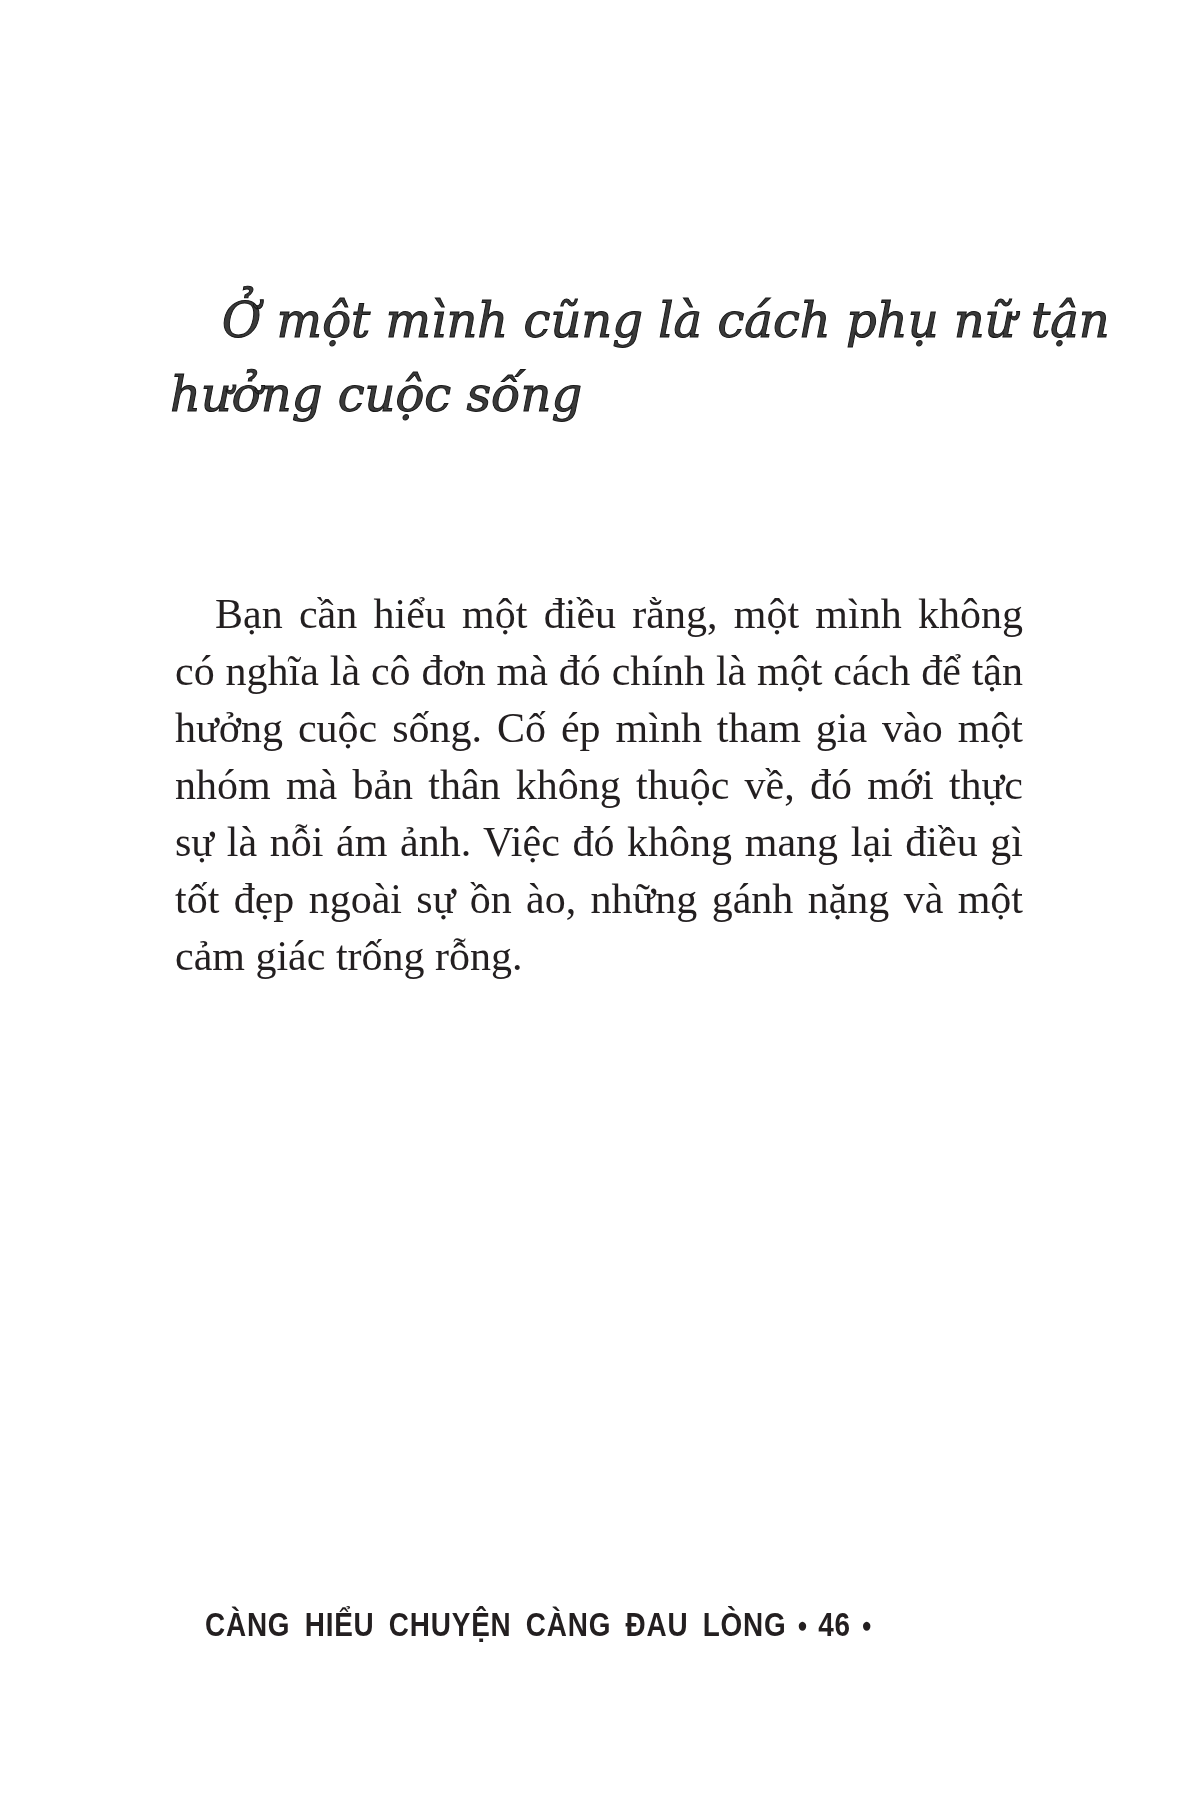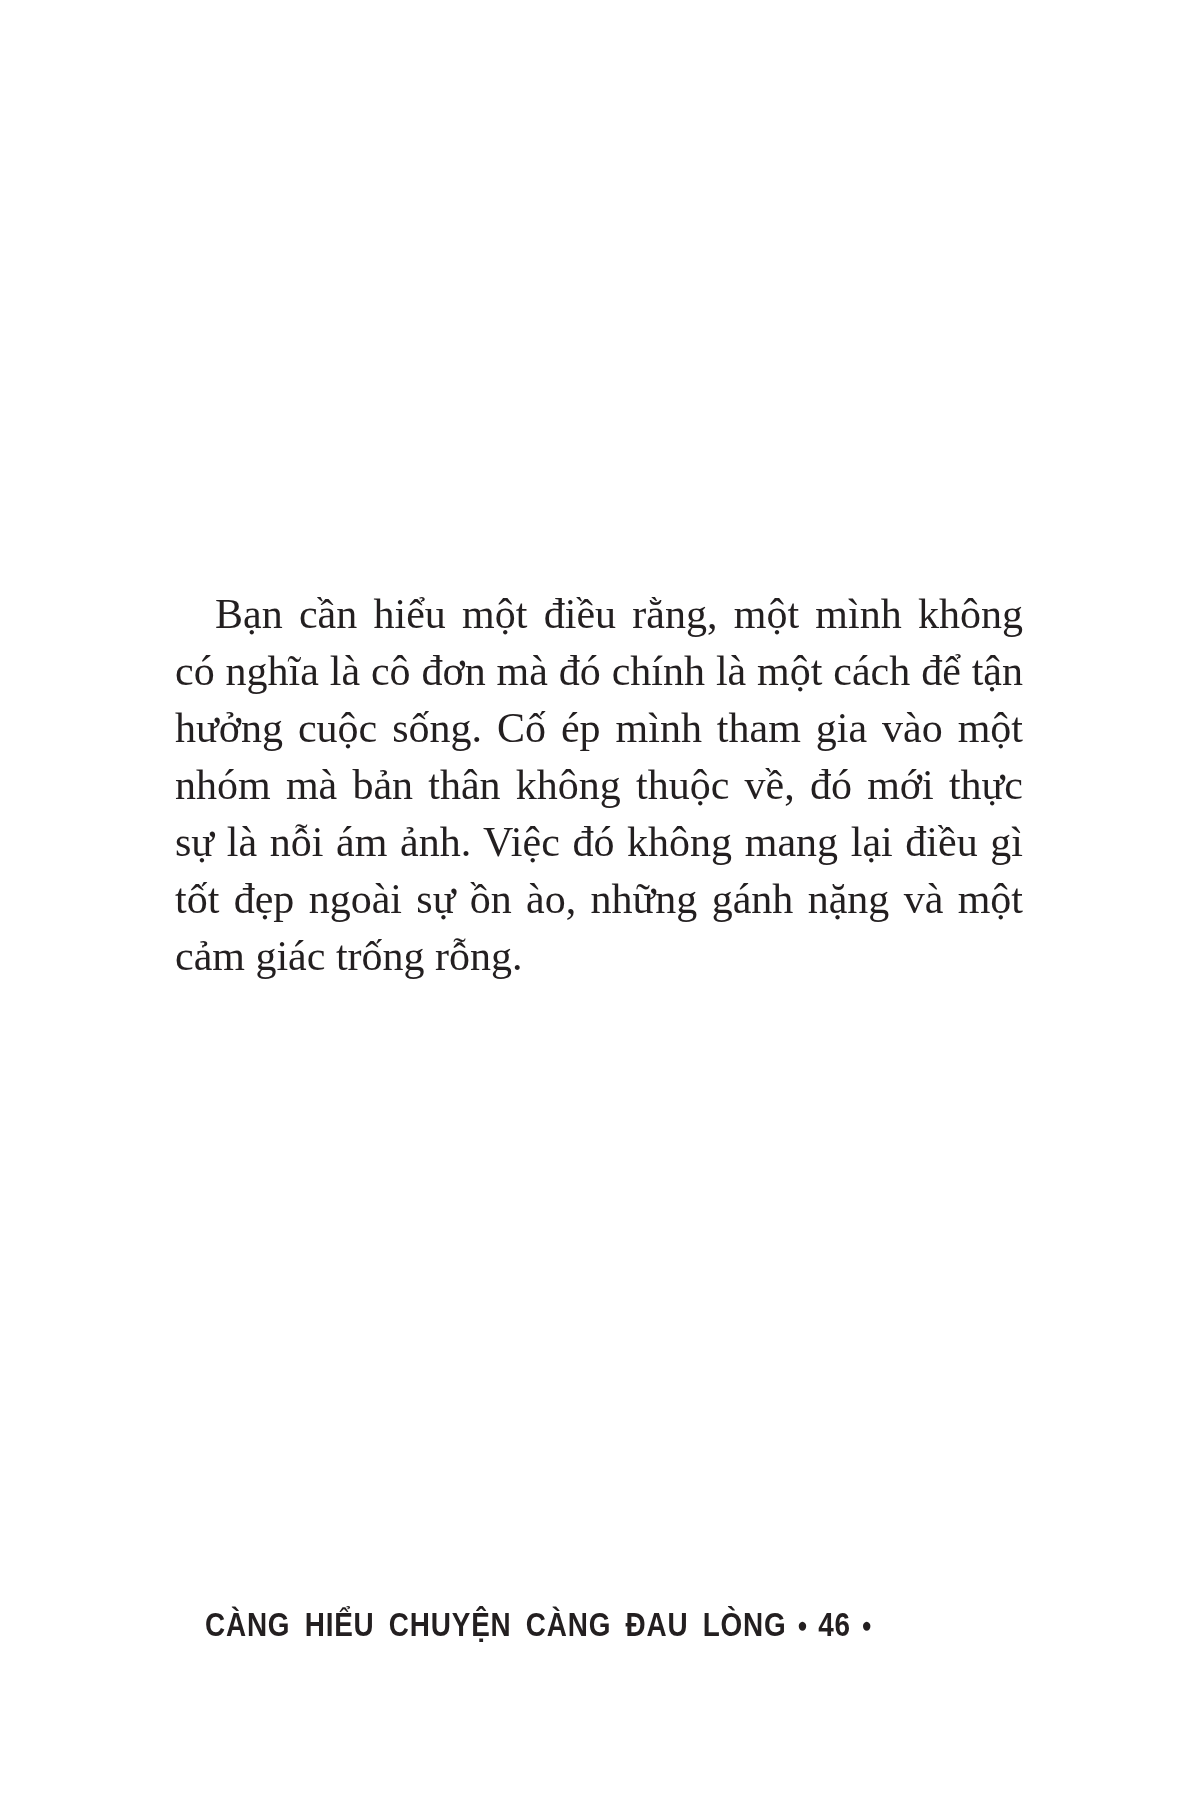--- a/index.html
+++ b/index.html
@@ -86,20 +86,24 @@
     font-size: 21px;
     line-height: 1;
     letter-spacing: 0;
   }
 </style>
 </head>
 <body>
 
 <div class="page">
 
+  <div class="chapter-title">
+    <div class="title-line1">Ở một mình cũng là cách phụ nữ tận</div>
+    <div class="title-line2">hưởng cuộc sống</div>
+  </div>
 
   <div class="body-text">
     <p class="para-indent">Bạn cần hiểu một điều rằng, một mình không có nghĩa là cô đơn mà đó chính là một cách để tận hưởng cuộc sống. Cố ép mình tham gia vào một nhóm mà bản thân không thuộc về, đó mới thực sự là nỗi ám ảnh. Việc đó không mang lại điều gì tốt đẹp ngoài sự ồn ào, những gánh nặng và một cảm giác trống rỗng.</p>
   </div>
 
   <div class="footer">
     <span class="footer-title">CÀNG HIỂU CHUYỆN CÀNG ĐAU LÒNG</span>
     <span class="bullet">●</span>
     <span class="page-num">46</span>
     <span class="bullet">●</span>

